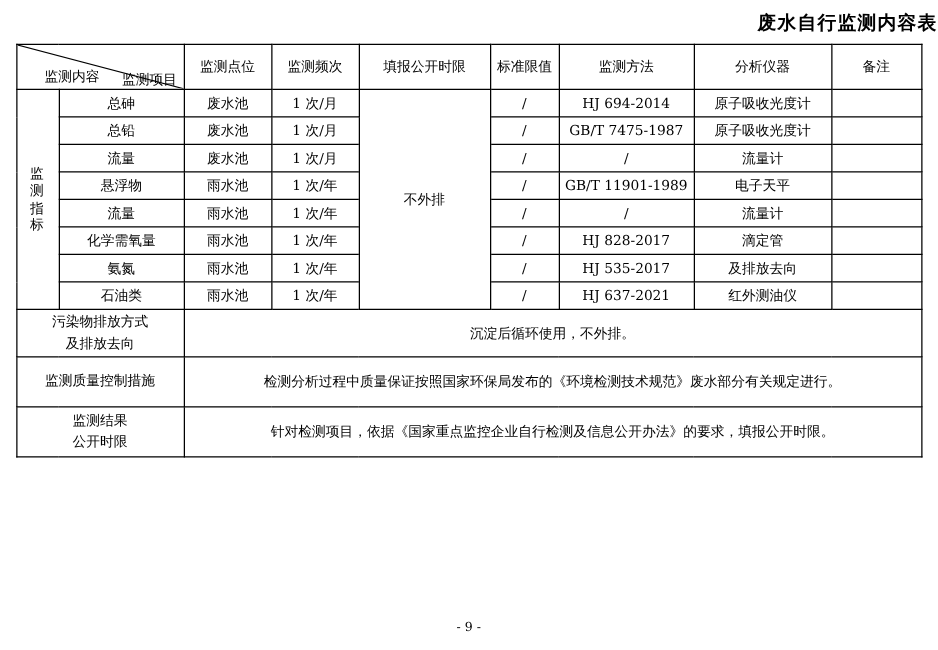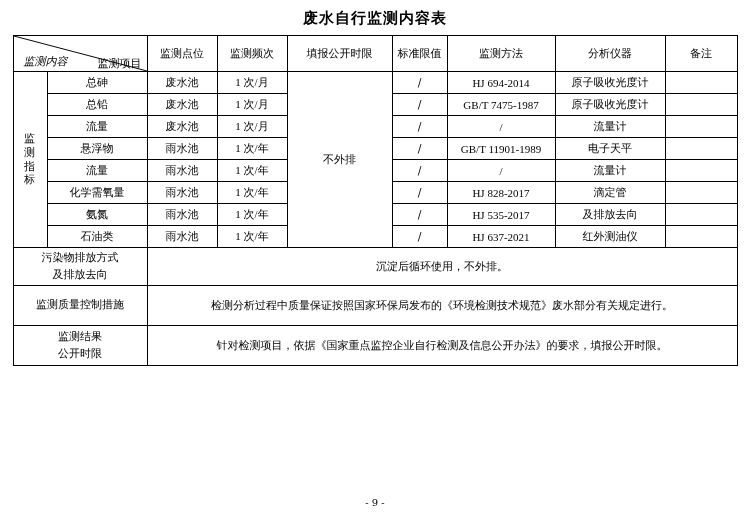--- a/index.html
+++ b/index.html
@@ -15,21 +15,21 @@
     position: relative;
     overflow: hidden;
   }
   .page {
     width: 750px;
     height: 520px;
     position: relative;
     box-sizing: border-box;
   }
   .doc-title {
-    text-align: center;
+    text-align: right;
     font-size: 15px;
     font-weight: bold;
     font-family: "DejaVu Serif", "Liberation Serif", serif;
     letter-spacing: 1px;
     padding-top: 9px;
     padding-bottom: 7px;
   }
   table.main {
     border-collapse: collapse;
     width: 724px;
@@ -63,37 +63,35 @@
   }
   .corner .tr-label {
     position: absolute;
     top: 20px;
     right: 5px;
     font-size: 11px;
   }
   .corner .bl-label {
     position: absolute;
     bottom: 2px;
-    left: 10px;
+    left: 22px;
     font-size: 11px;
-    font-style: italic;
   }
   .hdr {
     height: 36px !important;
     font-size: 11.5px;
   }
   .vert-label {
     font-size: 12px;
     letter-spacing: 1px;
     line-height: 1.25;
     font-weight: normal;
   }
   .nowrap-cell {
     white-space: nowrap;
-    font-family: Liberation Serif, serif;
   }
   .left-text {
     text-align: left;
     padding-left: 8px;
     margin-left: 24px;
   }
   .rowlabel {
     font-size: 11.5px;
     line-height: 1.5;
   }

